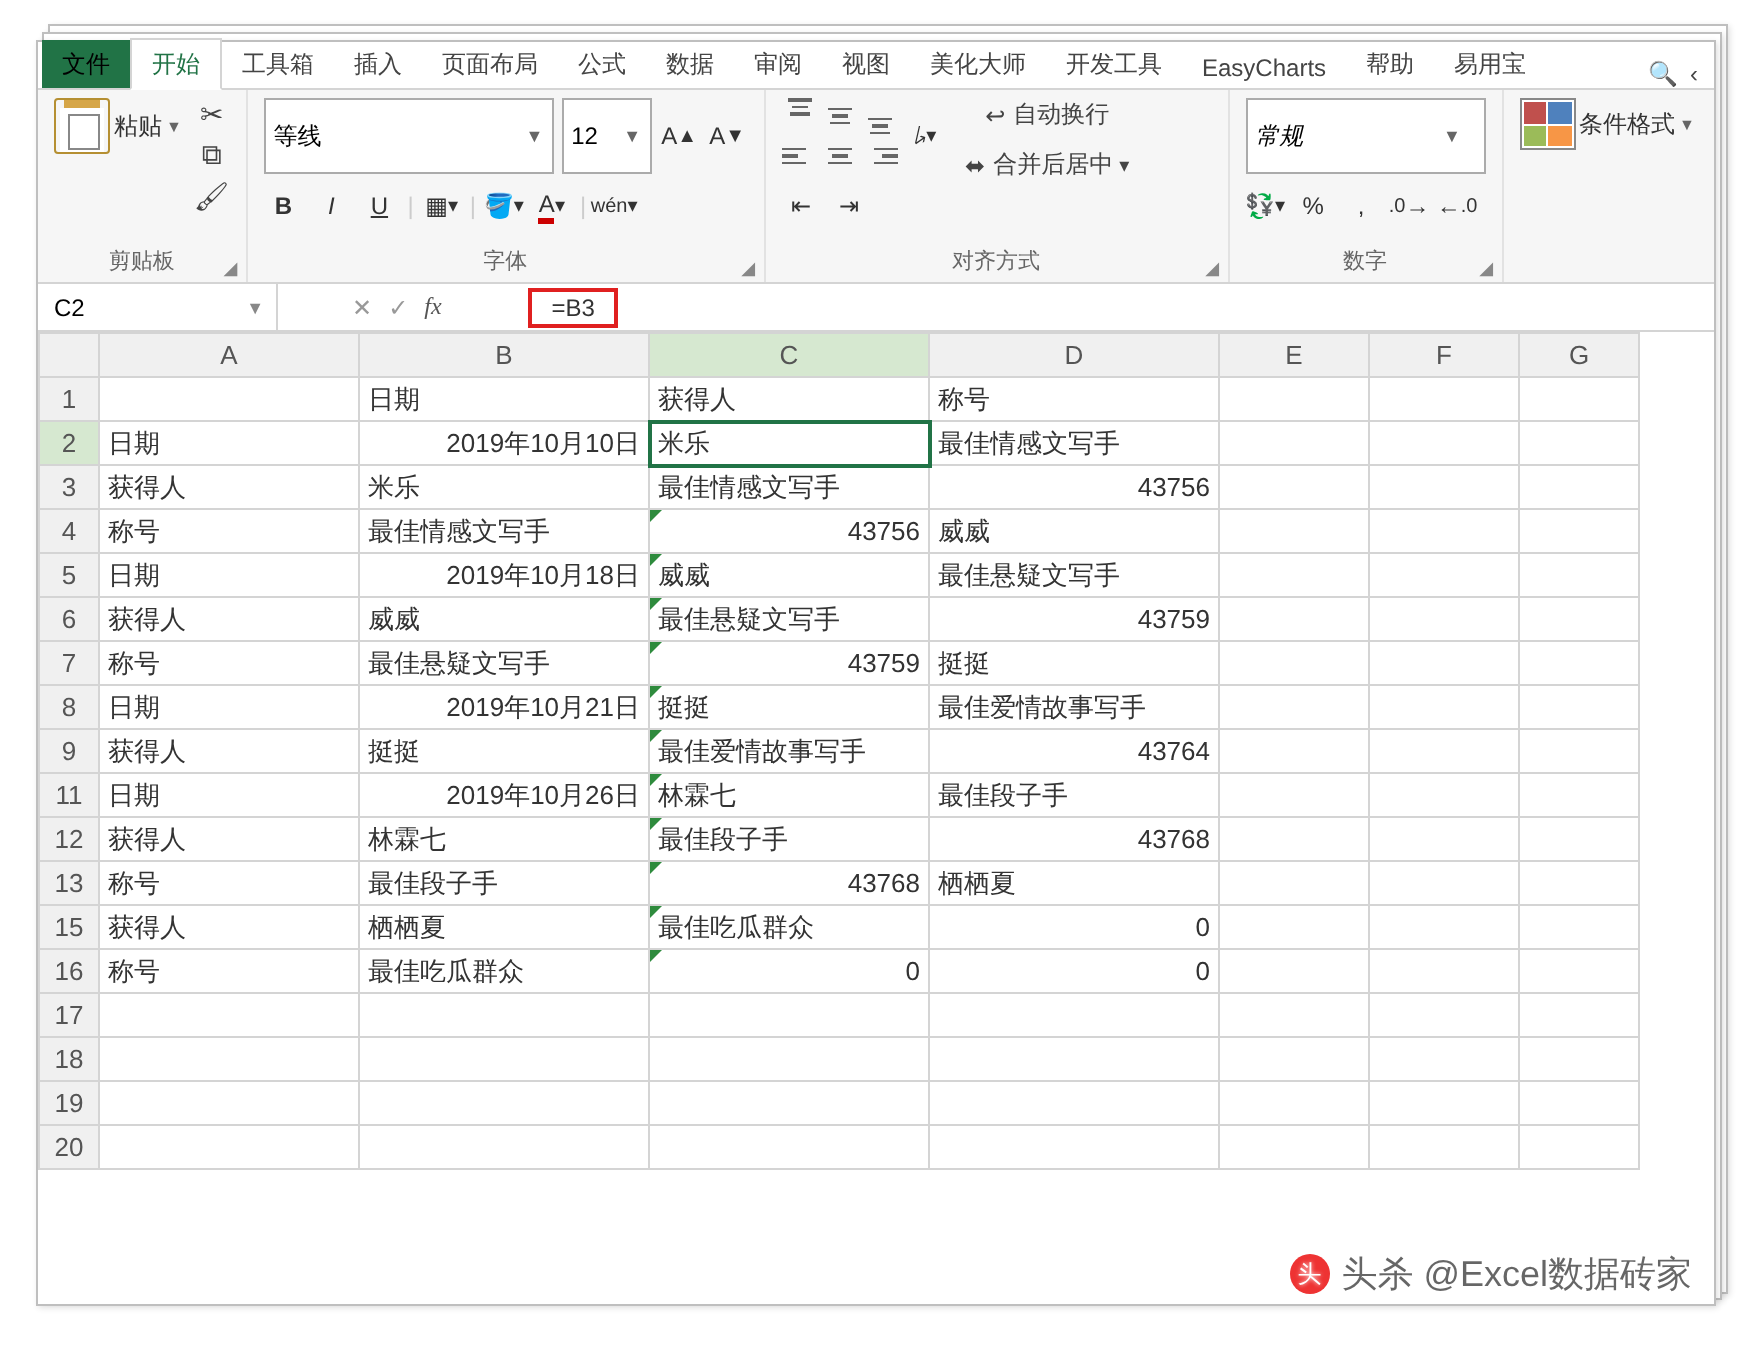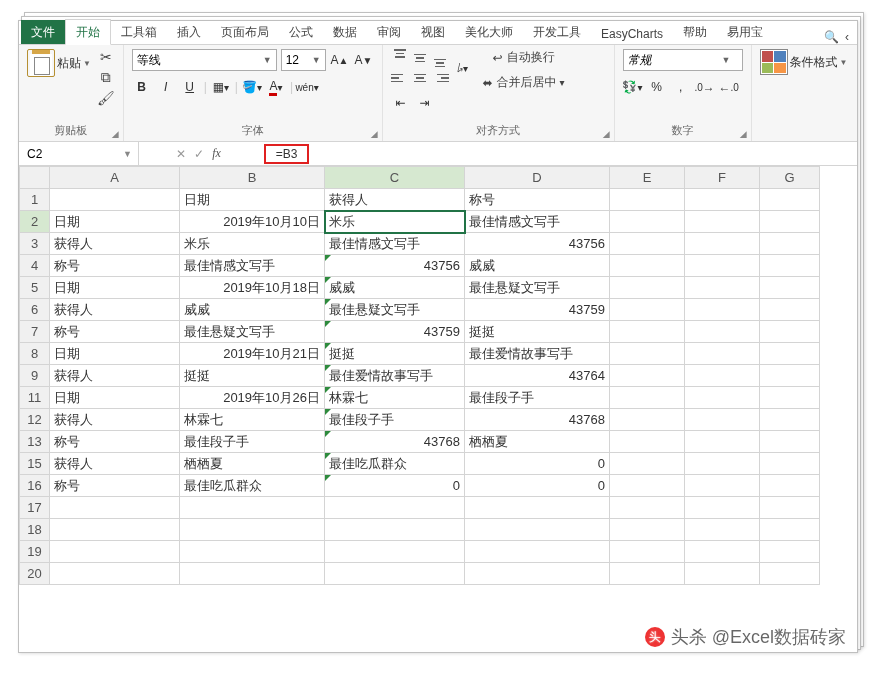--- a/index.html
+++ b/index.html
@@ -4,35 +4,35 @@
 <style>
   * { box-sizing: border-box; }
   body { margin:0; padding:0; background:#fff; font-family:"Microsoft YaHei","SimSun",Arial,sans-serif; font-size:12px; color:#333; width:876px; height:675px; position:relative; overflow:hidden; }
   .paper-stack { position:absolute; top:20px; left:18px; right:18px; bottom:22px; }
   .sheet { position:absolute; background:#fff; border:1px solid #bfbfbf; box-shadow:1px 1px 3px rgba(0,0,0,.12); }
   .s1 { top:-8px; left:6px; right:-6px; bottom:6px; }
   .s2 { top:-4px; left:3px; right:-3px; bottom:3px; }
   .s3 { top:0; left:0; right:0; bottom:0; }
   .tabs { display:flex; background:#fff; border-bottom:1px solid #d4d4d4; height:24px; align-items:flex-end; padding-left:2px; }
   .tab { padding:4px 10px 3px; font-size:12px; color:#444; cursor:pointer; }
-  .tab.file { background:#217346; color:#ffffff; }
+  .tab.file { background:#217346; color:#000000; }
   .tab.active { background:#fff; color:#217346; border:1px solid #d4d4d4; border-bottom:1px solid #fff; position:relative; top:1px; }
   .tab-ctrl { margin-left:auto; display:flex; gap:6px; padding:2px 8px 0 0; color:#666; }
   .ribbon { display:flex; background:#f6f6f6; border-bottom:1px solid #d4d4d4; height:97px; }
   .group { border-right:1px solid #e2e2e2; padding:4px 8px 0; display:flex; flex-direction:column; justify-content:space-between; }
   .group-body { flex:1; display:flex; align-items:flex-start; gap:6px; }
   .group-label { text-align:center; font-size:11px; color:#666; padding:2px 0 3px; position:relative; }
   .dlauncher { position:absolute; right:-4px; bottom:2px; font-size:9px; color:#888; cursor:pointer; }
   .btn { display:inline-flex; align-items:center; justify-content:center; cursor:pointer; color:#444; font-size:12px; }
   .vbtn { display:flex; flex-direction:row; align-items:center; gap:2px; }
   .paste-icon { width:28px; height:28px; background:linear-gradient(#d6a648,#d6a648) 4px 0/18px 4px no-repeat, linear-gradient(#fff,#fff) 2px 4px/22px 22px no-repeat; border:1px solid #b58f32; border-radius:2px; position:relative; }
   .paste-icon:after{content:"";position:absolute;left:6px;top:7px;width:14px;height:16px;background:#fff;border:1px solid #888;}
   .mini-col { display:flex; flex-direction:column; gap:4px; }
   .scissors,.copy,.brush { font-size:14px; }
-  .combo { display:inline-flex; align-items:center; border:1px solid #ababab; background:#fff; height:22px; }
+  .combo { display:inline-flex; align-items:center; border:1px solid #ababab; background:#fff; height:38px; }
   .combo input { border:0; outline:0; font-size:12px; padding:0 4px; background:transparent; }
   .combo .dd { padding:0 4px; color:#666; font-size:9px; }
   .row { display:flex; align-items:center; gap:4px; }
   .icnbtn { width:20px; height:20px; display:inline-flex; align-items:center; justify-content:center; cursor:pointer; }
   .align-grid { display:grid; grid-template-columns:repeat(3,18px); grid-template-rows:repeat(2,18px); gap:2px; }
   .align-grid .c { display:flex; flex-direction:column; justify-content:center; gap:2px; align-items:center; cursor:pointer; }
   .ln { width:12px; height:1.5px; background:#666; }
   .ln.s{width:8px;} .ln.m{width:10px;}
   .cond-icon { width:28px;height:26px;border:1px solid #888;background:#fff;display:grid;grid-template-columns:1fr 1fr;grid-template-rows:1fr 1fr;gap:1px;padding:1px;}
   .cond-icon span:nth-child(1){background:#c0504d;} .cond-icon span:nth-child(2){background:#4f81bd;}

